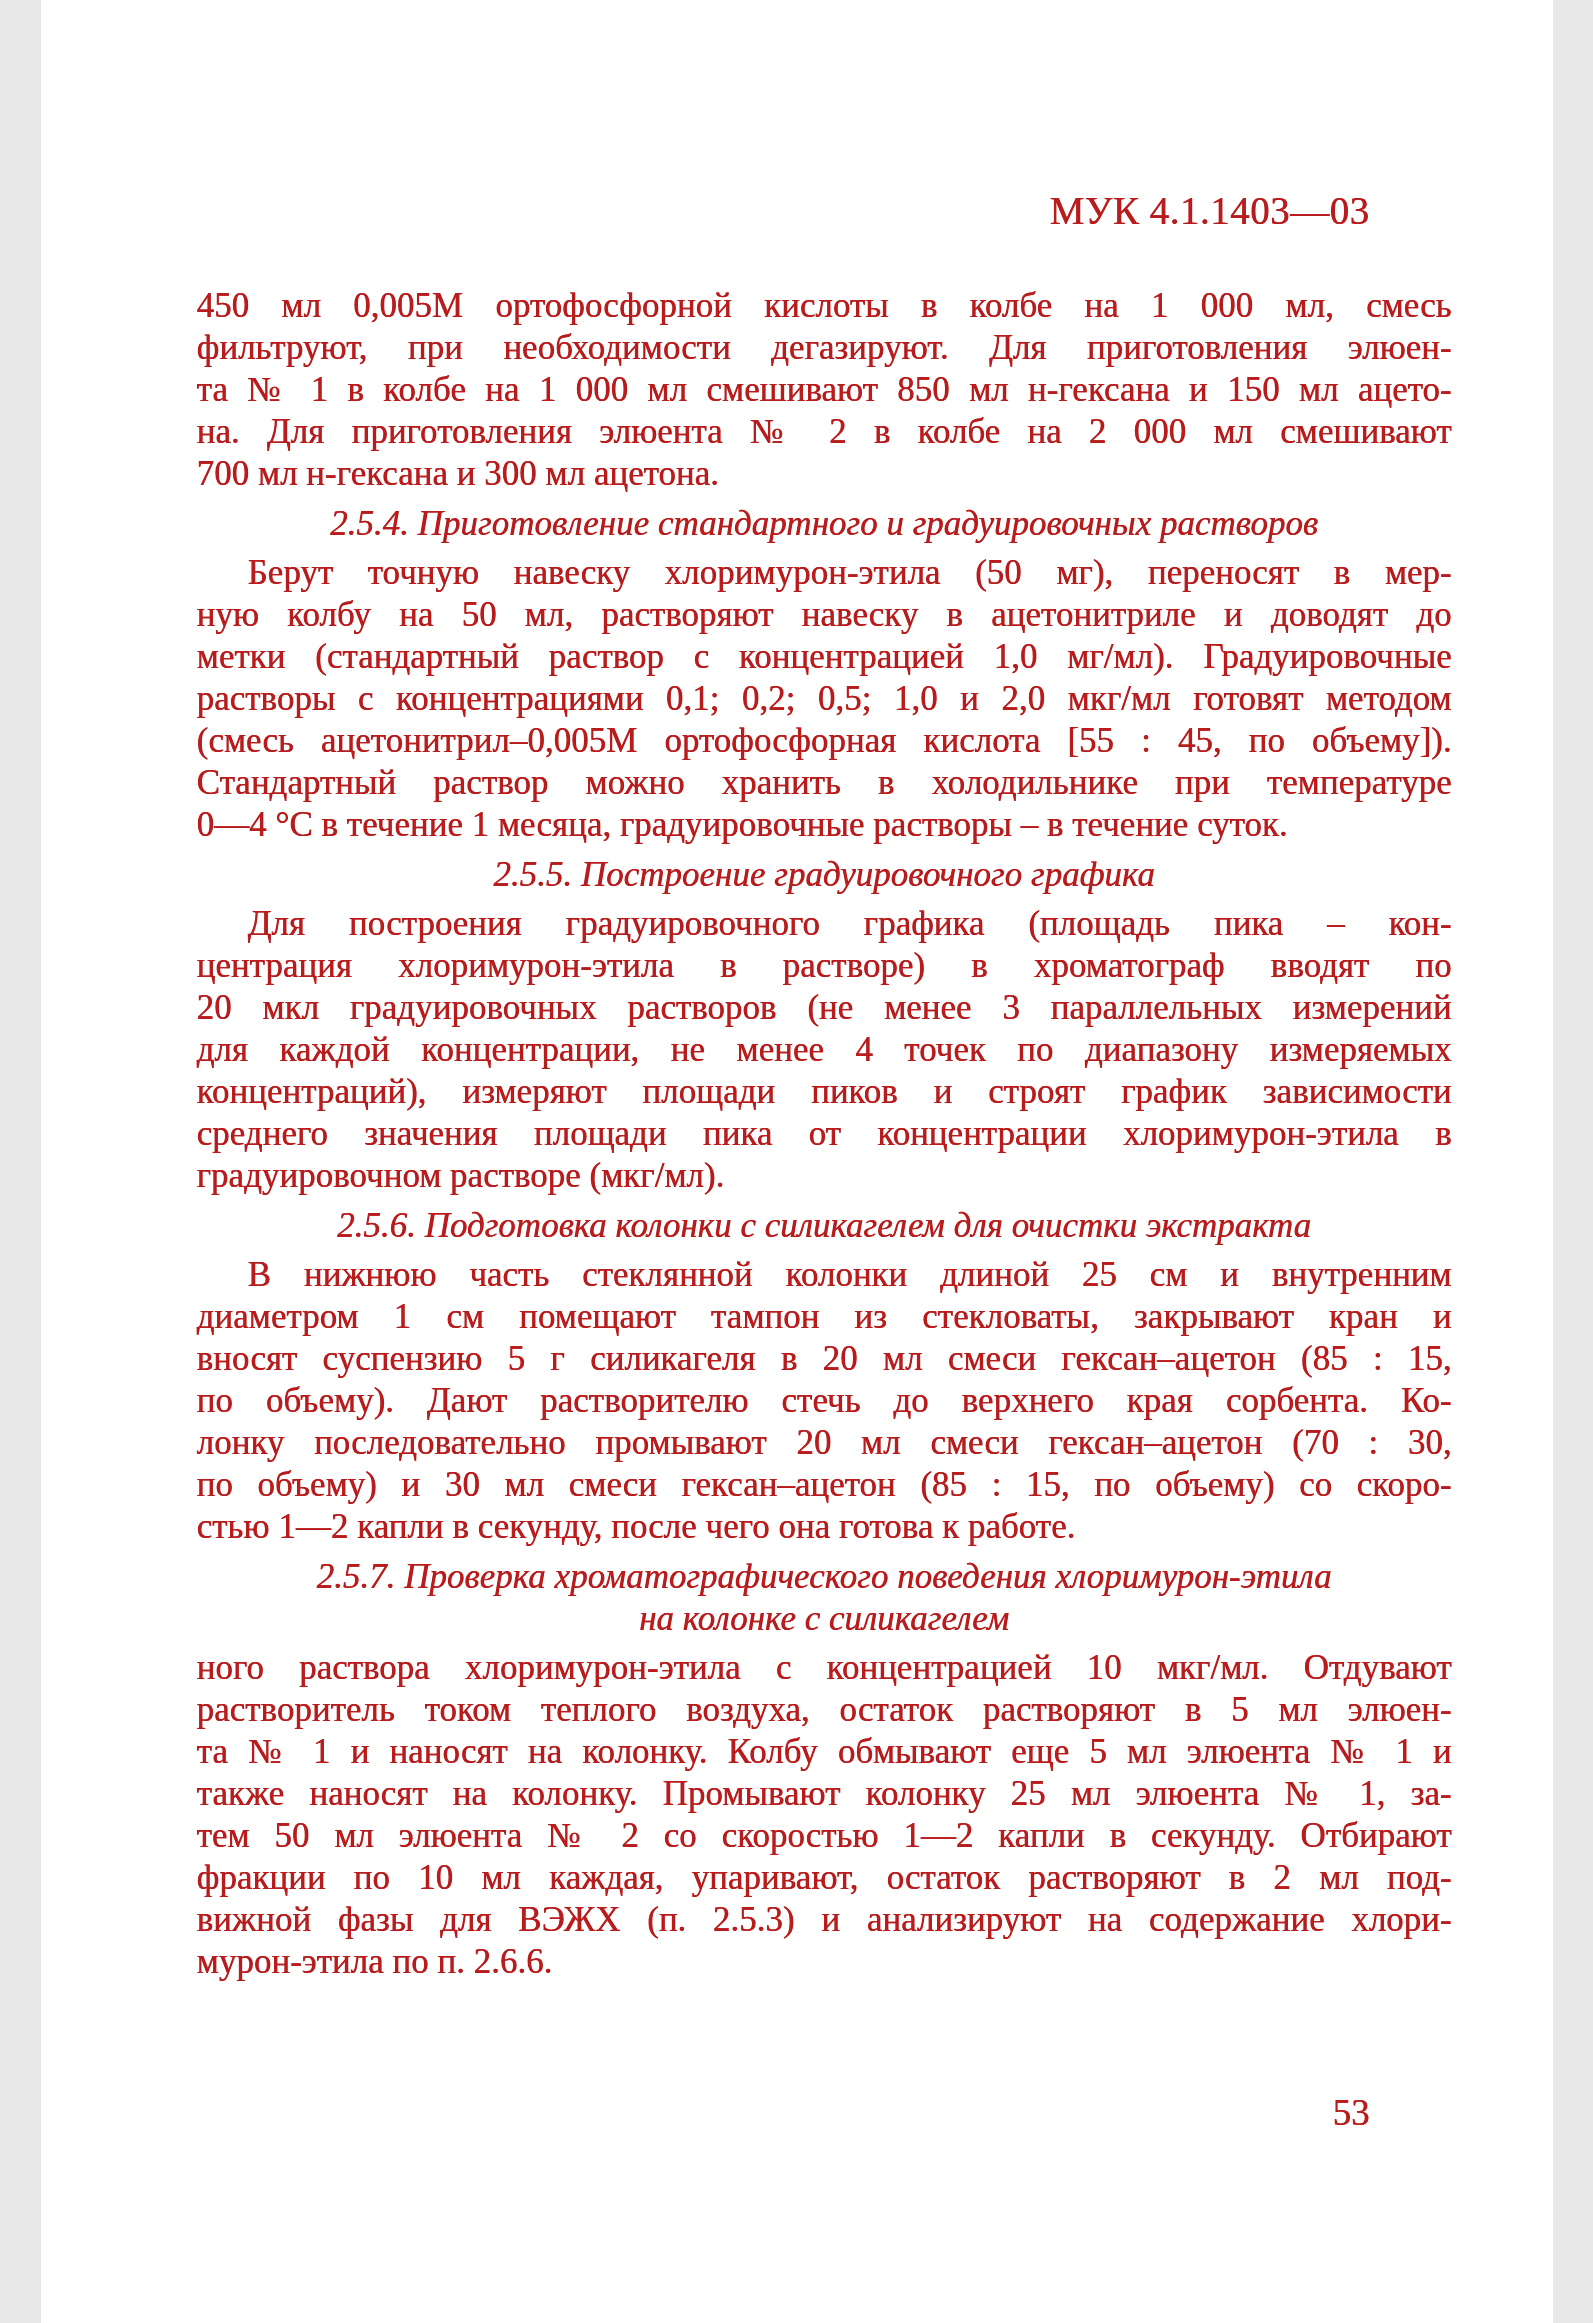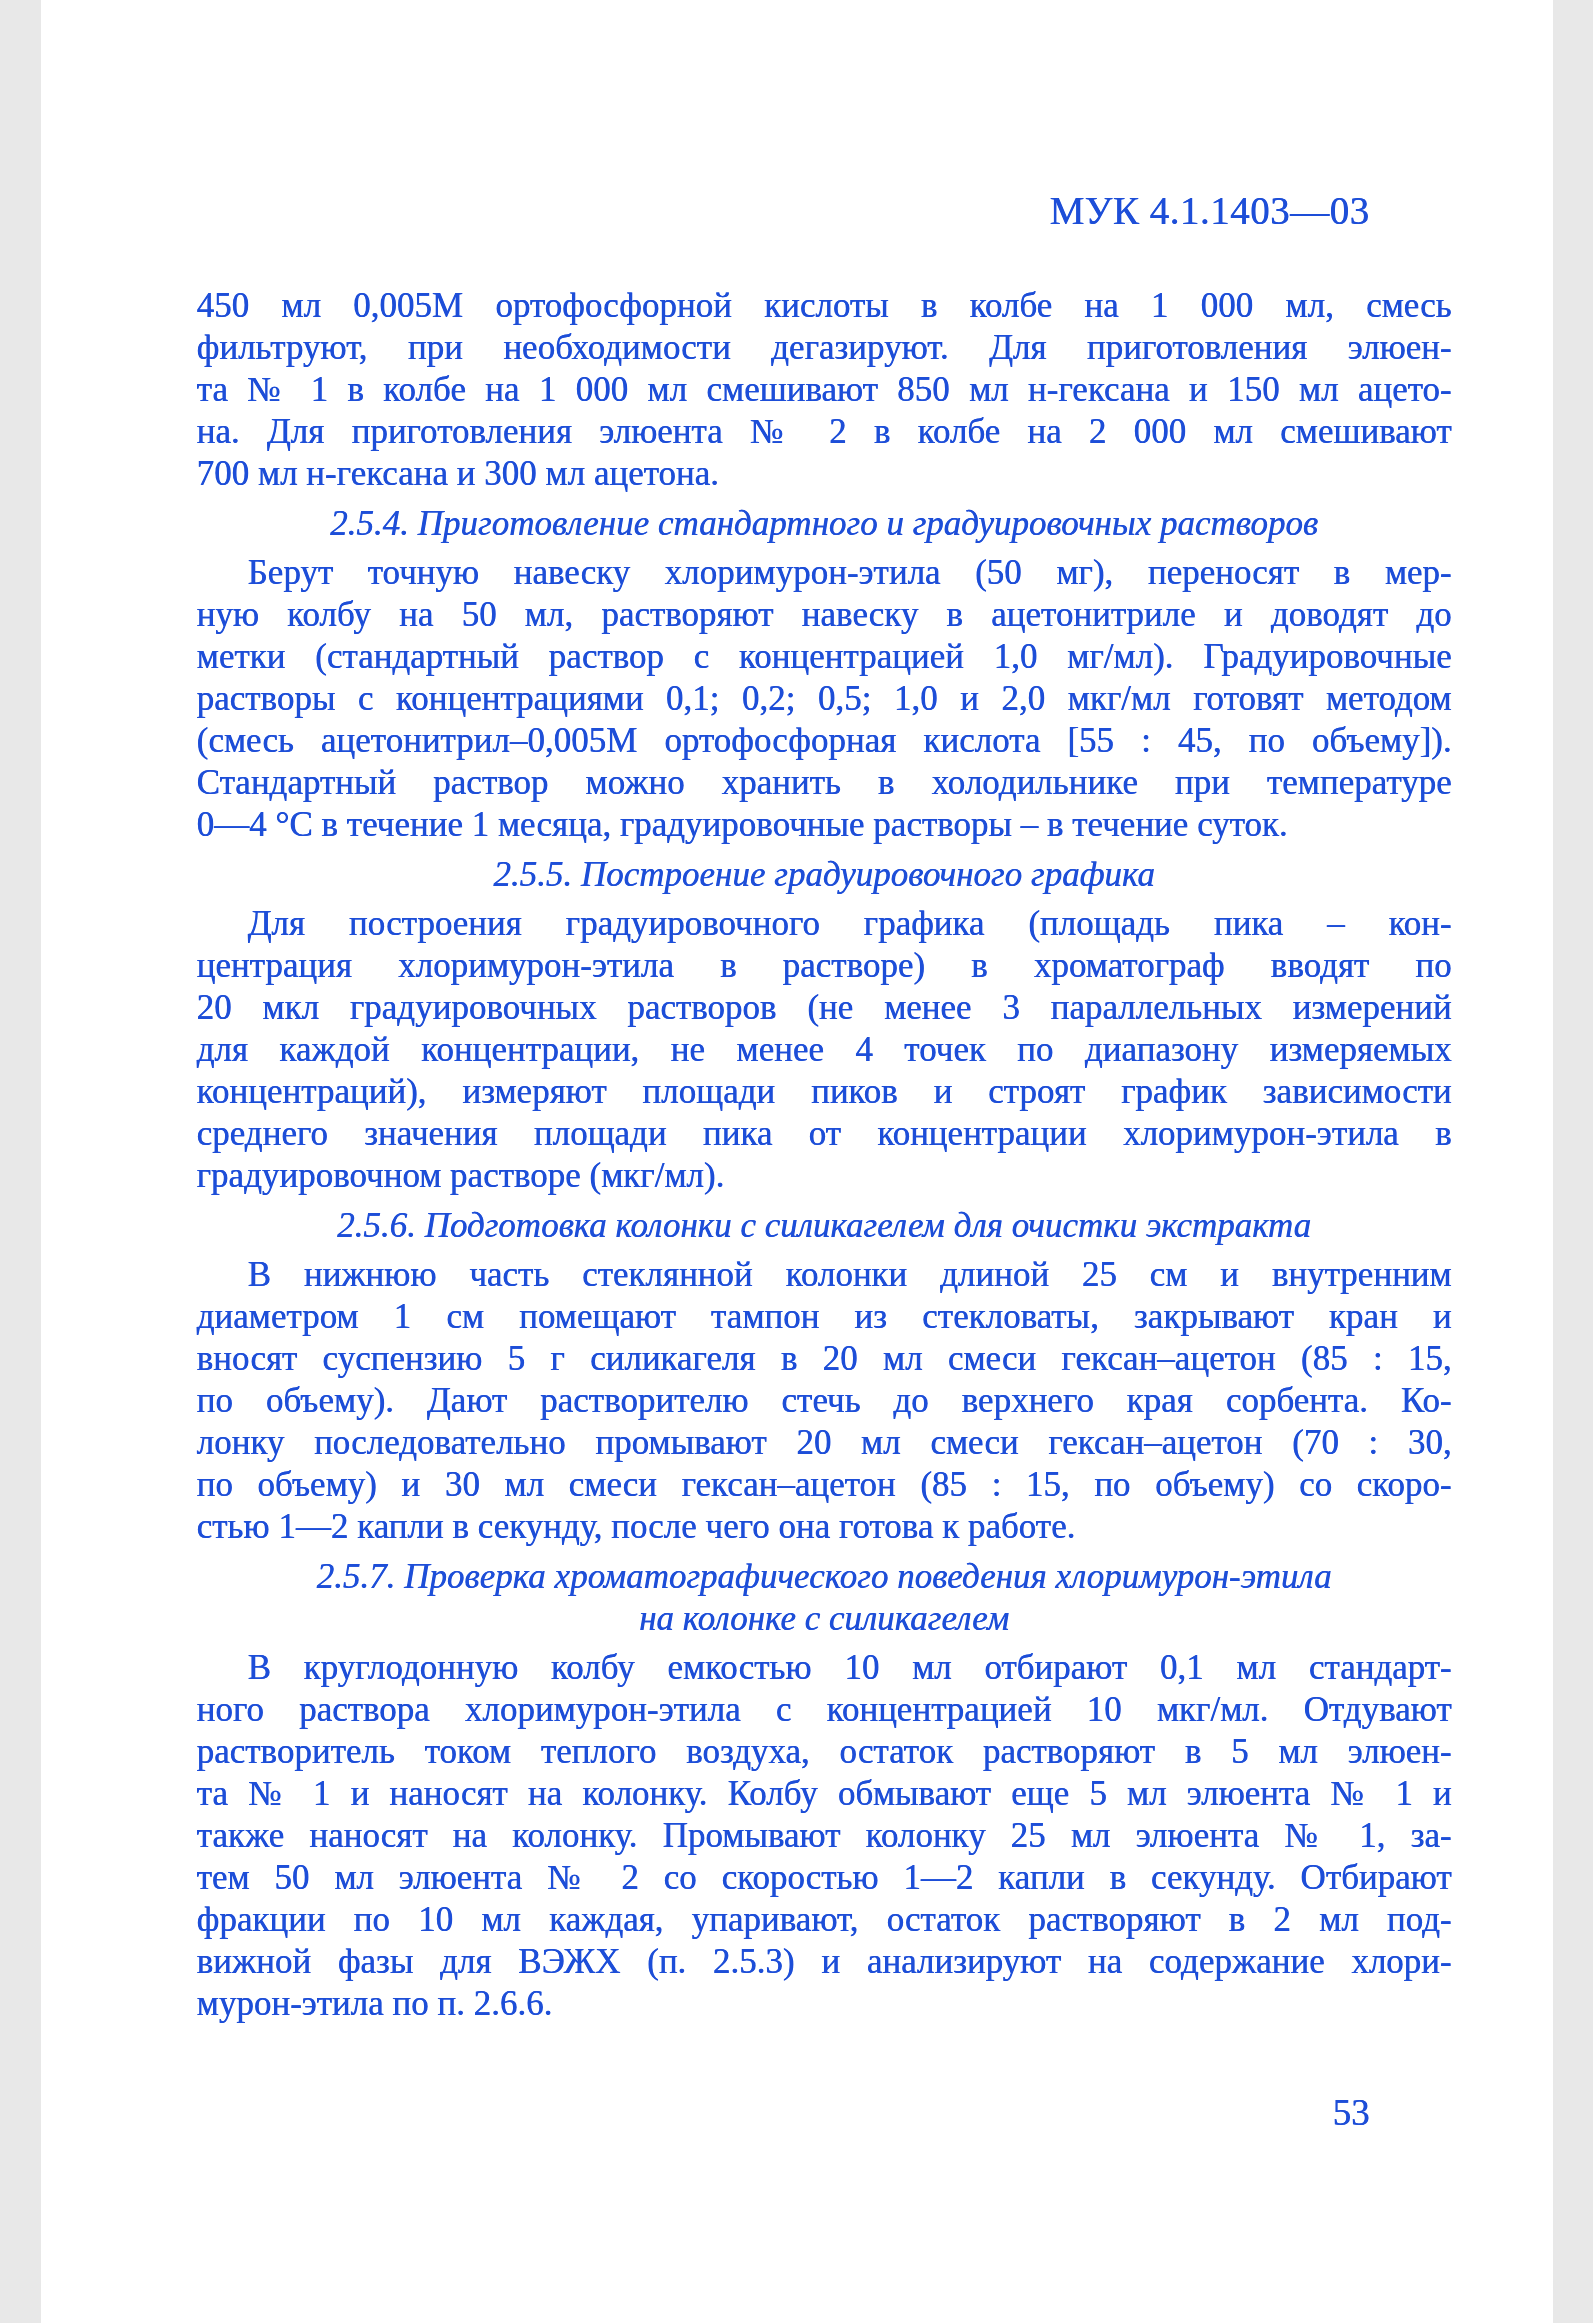--- a/index.html
+++ b/index.html
@@ -3,21 +3,21 @@
 <meta charset="utf-8">
 <style>
   html, body { margin: 0; padding: 0; background: #e8e8e8; }
   .page {
     position: relative;
     width: 1512px;
     height: 2324px;
     margin: 0 auto;
     background: #ffffff;
     font-family: "Liberation Serif", "DejaVu Serif", serif;
-    color: #1d4ed8;
+    color: #b91c1c;
     overflow: hidden;
   }
   .doc-code {
     position: absolute;
     top: 187px;
     right: 183px;
     font-size: 39px;
     line-height: 47px;
     letter-spacing: 0.5px;
     white-space: nowrap;
@@ -104,21 +104,20 @@
         <div class="line">по объему). Дают растворителю стечь до верхнего края сорбента. Ко-</div>
         <div class="line">лонку последовательно промывают 20 мл смеси гексан–ацетон (70 : 30,</div>
         <div class="line">по объему) и 30 мл смеси гексан–ацетон (85 : 15, по объему) со скоро-</div>
         <div class="line last">стью 1—2 капли в секунду, после чего она готова к работе.</div>
       </div>
       <div class="h-block">
         <div class="h-line">2.5.7. Проверка хроматографического поведения хлоримурон-этила</div>
         <div class="h-line">на колонке с силикагелем</div>
       </div>
       <div class="p-block">
-        <div class="line indent">В круглодонную колбу емкостью 10 мл отбирают 0,1 мл стандарт-</div>
         <div class="line">ного раствора хлоримурон-этила с концентрацией 10 мкг/мл. Отдувают</div>
         <div class="line">растворитель током теплого воздуха, остаток растворяют в 5 мл элюен-</div>
         <div class="line">та № 1 и наносят на колонку. Колбу обмывают еще 5 мл элюента № 1 и</div>
         <div class="line">также наносят на колонку. Промывают колонку 25 мл элюента № 1, за-</div>
         <div class="line">тем 50 мл элюента № 2 со скоростью 1—2 капли в секунду. Отбирают</div>
         <div class="line">фракции по 10 мл каждая, упаривают, остаток растворяют в 2 мл под-</div>
         <div class="line">вижной фазы для ВЭЖХ (п. 2.5.3) и анализируют на содержание хлори-</div>
         <div class="line last">мурон-этила по п. 2.6.6.</div>
       </div>
     </main>

